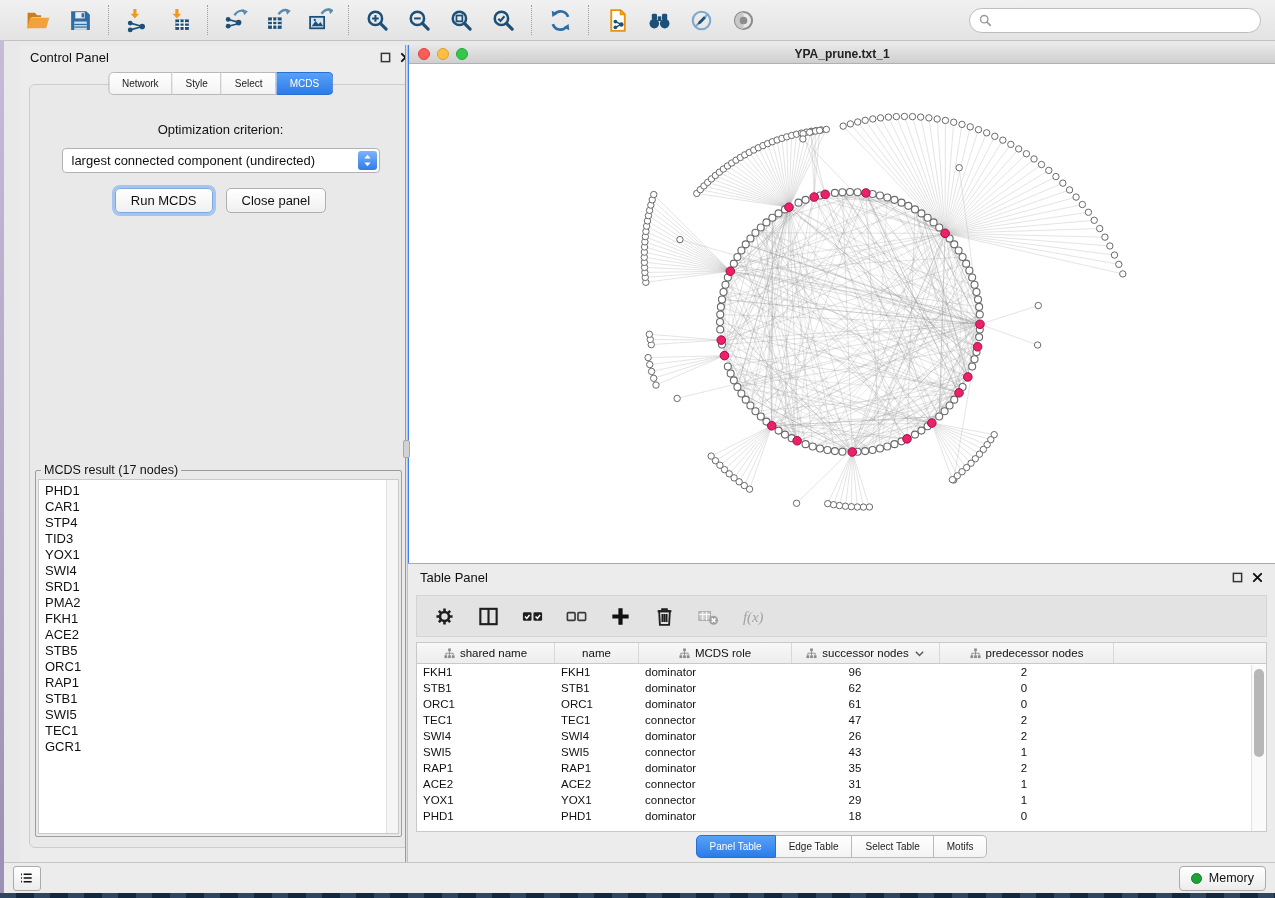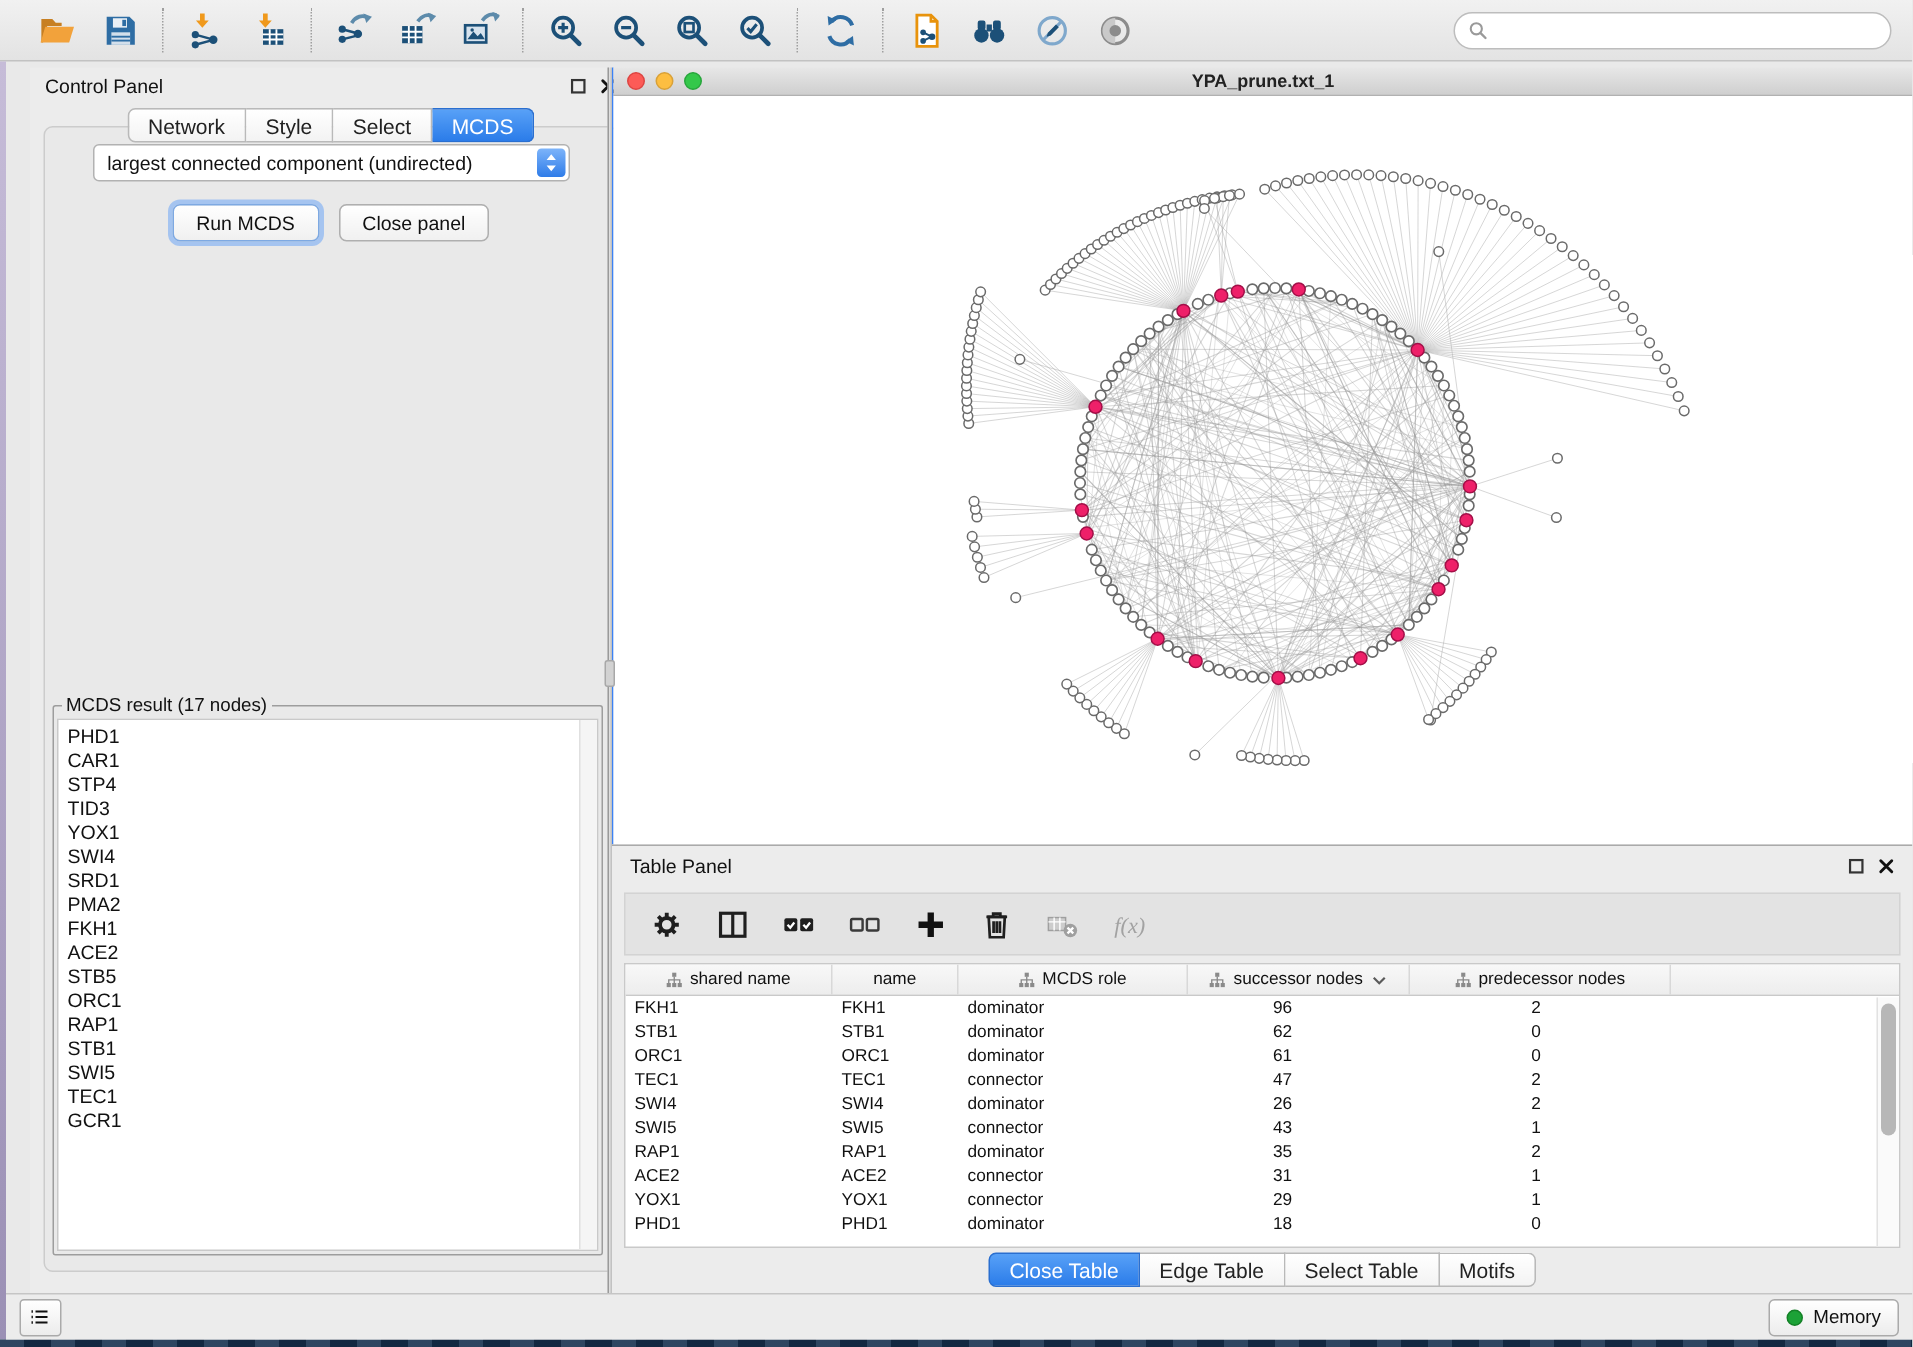--- a/index.html
+++ b/index.html
@@ -23,21 +23,21 @@
   .desk-left{position:absolute;left:0;top:41px;width:4px;height:852px;background:linear-gradient(#c6bcd8,#9b90b5)}
   .desk-bottom{position:absolute;left:0;top:893px;width:1275px;height:5px;background:#16314f;
                background-image:repeating-linear-gradient(90deg,rgba(255,255,255,.10) 0 16px,rgba(0,0,0,.18) 16px 34px)}
 
   
   .cp{position:absolute;left:20px;top:45px;width:401px;height:817px;background:#ececec}
   .cp-header{height:24px;display:flex;align-items:center;padding:0 10px;font-size:13px;color:#111}
   .win-controls{margin-left:auto;display:flex;gap:9px;align-items:center}
   .win-controls svg{width:11px;height:11px}
   .cp-tabs{position:absolute;left:50%;transform:translateX(-50%);top:27px;display:flex;z-index:2}
-  .tab{height:23px;padding:0 13px;display:flex;align-items:center;font-size:14px;color:#222;
+  .tab{height:23px;padding:0 13px;display:flex;align-items:center;font-size:10px;color:#222;
        background:linear-gradient(#fff,#f3f3f3);border:1px solid #b9b9b9;border-left:none;white-space:nowrap;cursor:default}
   .tab:first-child{border-left:1px solid #b9b9b9;border-radius:5px 0 0 5px}
   .tab:last-child{border-radius:0 5px 5px 0}
   .tab.active{background:linear-gradient(#58a1f7,#2b7ce9);color:#fff;border-color:#2a6fd0}
   .cp-body{position:absolute;left:9px;width:383px;top:39px;height:764px;background:#e9e9e9;
            border:1px solid #cccccc;border-radius:6px}
   .opt-label{margin-top:37px;text-align:center;font-size:13px;color:#111}
   .select{margin:11px auto 0;width:318px;height:25px;background:#fff;border:1px solid #b2b2b2;border-radius:4px;
           display:flex;align-items:center;font-size:13px;padding-left:9px;position:relative;color:#111}
   .spinner{position:absolute;right:2px;top:2px;bottom:2px;width:19px;border-radius:3px;
@@ -278,20 +278,21 @@
           </svg>
       </span>
     </div>
     <div class="cp-tabs" id="cp-tabs">
         <div class="tab">Network</div>
         <div class="tab">Style</div>
         <div class="tab">Select</div>
         <div class="tab active">MCDS</div>
       </div>
     <div class="cp-body">
+      <div class="opt-label">Optimization criterion:</div>
       <div class="select">
         <span>largest connected component (undirected)</span>
         <span class="spinner">
           <svg viewBox="0 0 9 13">
               <path d="M4.5 0.8L7.6 4.6H1.4zM4.5 12.2L1.4 8.4h6.2z" fill="#fff"></path>
             </svg>
         </span>
       </div>
       <div class="btn-row">
         <div class="btn focus">Run MCDS</div>
@@ -1236,21 +1237,21 @@
             <div class="td" style="width: 153px;">dominator</div>
             <div class="td num" style="width: 148px; padding-right: 28px;">18</div>
             <div class="td num" style="width: 174px; padding-right: 12px;">0</div>
           </div>
         </div>
       <div class="tbl-scroll">
           <div class="thumb"></div>
         </div>
     </div>
     <div class="tp-tabs" id="tp-tabs">
-        <div class="tab active">Close Table</div>
+        <div class="tab active">Panel Table</div>
         <div class="tab">Edge Table</div>
         <div class="tab">Select Table</div>
         <div class="tab">Motifs</div>
       </div>
   </div>
 
   <div class="status">
     <div class="sq-btn">
       <svg viewBox="0 0 24 24">
           <g stroke="#111" stroke-width="2.2">

